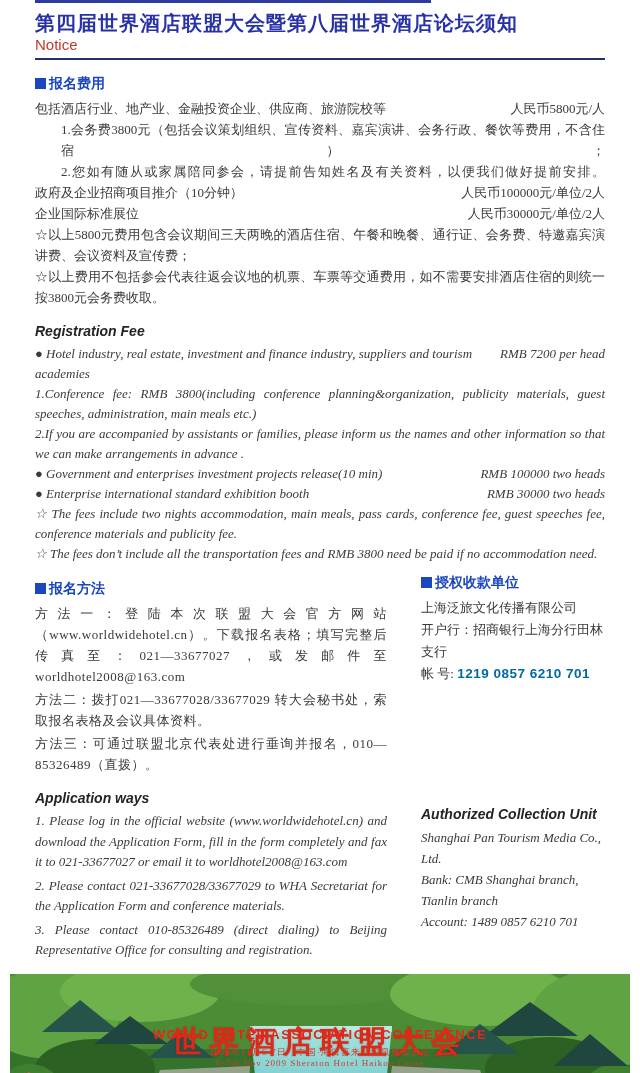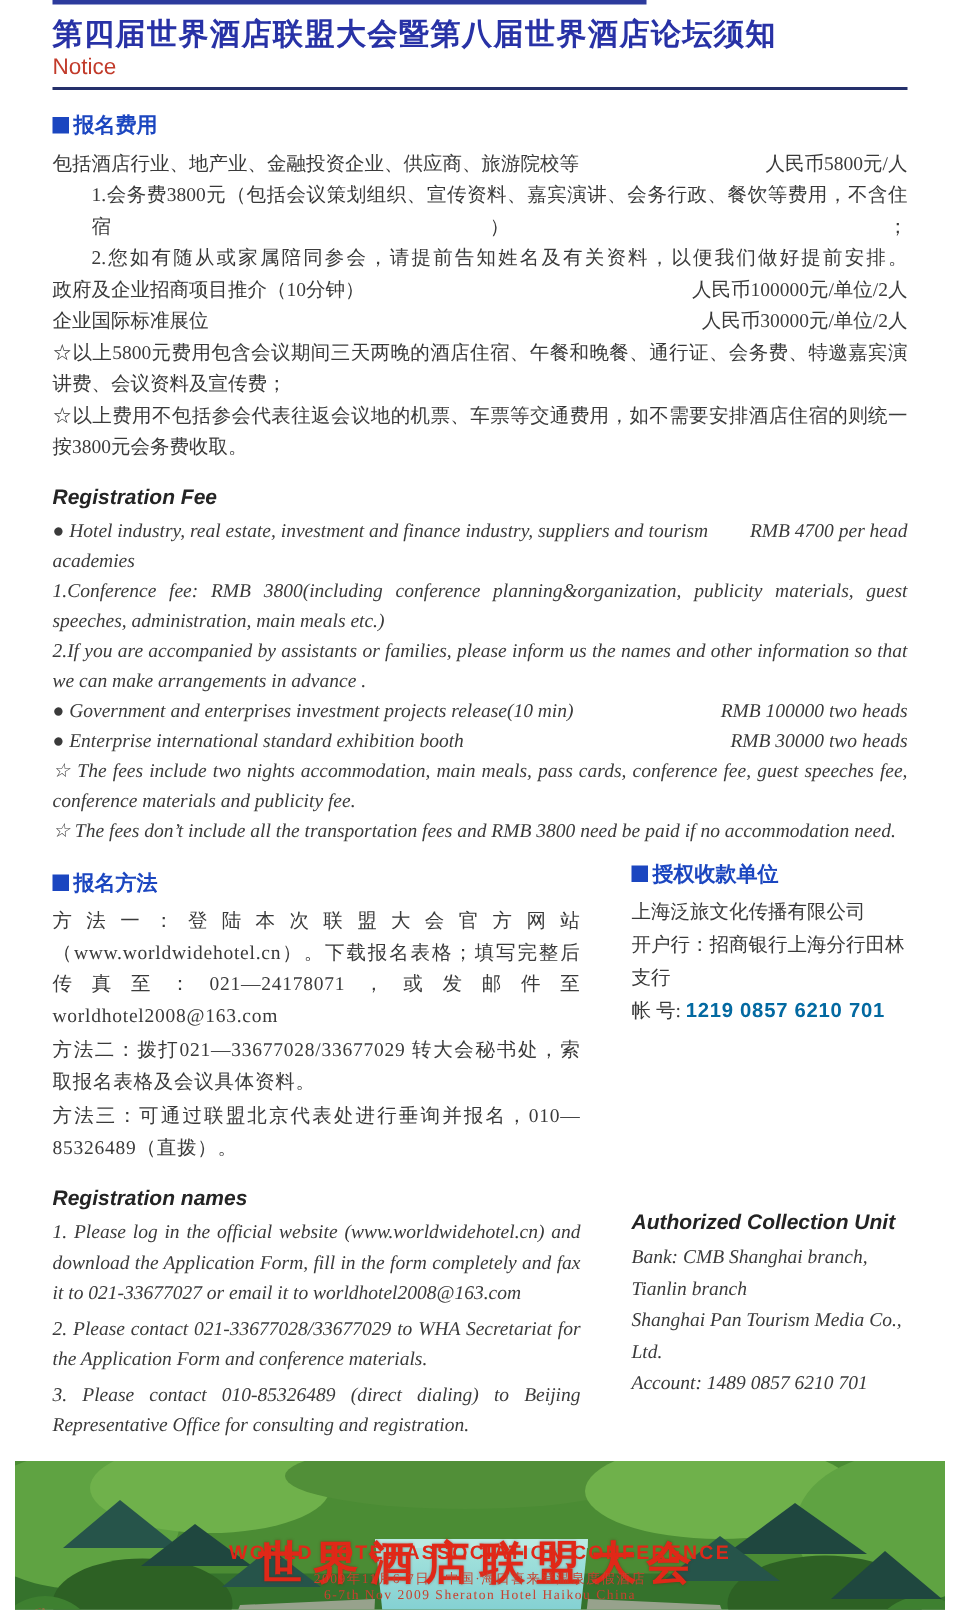--- a/index.html
+++ b/index.html
@@ -86,70 +86,70 @@
   <div class="feerow">
     <span class="lbl">企业国际标准展位</span>
     <span class="price">人民币30000元/单位/2人</span>
   </div>
   <div class="cn-note">☆以上5800元费用包含会议期间三天两晚的酒店住宿、午餐和晚餐、通行证、会务费、特邀嘉宾演讲费、会议资料及宣传费；</div>
   <div class="cn-note">☆以上费用不包括参会代表往返会议地的机票、车票等交通费用，如不需要安排酒店住宿的则统一按3800元会务费收取。</div>
 
   <div class="en-head">Registration Fee</div>
   <div class="en-feerow">
     <span>● Hotel industry, real estate, investment and finance industry, suppliers and tourism academies</span>
-    <span class="price">RMB 4700 per head</span>
+    <span class="price">RMB 7200 per head</span>
   </div>
   <div class="en-para">1.Conference fee: RMB 3800(including conference planning&amp;organization, publicity materials, guest speeches, administration, main meals etc.)</div>
   <div class="en-para">2.If you are accompanied by assistants or families, please inform us the names and other information so that we can make arrangements in advance .</div>
   <div class="en-feerow">
     <span>● Government and enterprises investment projects release(10 min)</span>
     <span class="price">RMB 100000 two heads</span>
   </div>
   <div class="en-feerow">
     <span>● Enterprise international standard exhibition booth</span>
     <span class="price">RMB 30000 two heads</span>
   </div>
   <div class="en-para">☆ The fees include two nights accommodation, main meals, pass cards, conference fee, guest speeches fee, conference materials and publicity fee.</div>
   <div class="en-para">☆ The fees don’t include all the transportation fees and RMB 3800 need be paid if no accommodation need.</div>
 
   <div class="cols">
     <div>
       <div class="sec-head" style="margin-top:6px;">
         <span class="sq"></span>
         <span>报名方法</span>
       </div>
-      <div class="m">方法一：登陆本次联盟大会官方网站（www.worldwidehotel.cn）。下载报名表格；填写完整后传真至：021—24178071，或发邮件至worldhotel2008@163.com</div>
+      <div class="m">方法一：登陆本次联盟大会官方网站（www.worldwidehotel.cn）。下载报名表格；填写完整后传真至：021—33677027，或发邮件至worldhotel2008@163.com</div>
       <div class="m">方法二：拨打021—33677028/33677029 转大会秘书处，索取报名表格及会议具体资料。</div>
       <div class="m">方法三：可通过联盟北京代表处进行垂询并报名，010—85326489（直拨）。</div>
     </div>
     <div>
       <div class="sec-head" style="margin-top:0;">
         <span class="sq"></span>
         <span>授权收款单位</span>
       </div>
       <div class="col-cn-line">上海泛旅文化传播有限公司</div>
       <div class="col-cn-line">开户行：招商银行上海分行田林支行</div>
       <div class="acct-line">
         <span>帐 号:</span>
         <span class="acct-num">1219 0857 6210 701</span>
       </div>
     </div>
   </div>
 
   <div class="cols" style="margin-top:12px;">
     <div>
-      <div class="en-head" style="margin-top:0;">Registration names</div>
+      <div class="en-head" style="margin-top:0;">Application ways</div>
       <div class="en-m">1. Please log in the official website (www.worldwidehotel.cn) and download the Application Form, fill in the form completely and fax it to 021-33677027 or email it to worldhotel2008@163.com</div>
       <div class="en-m">2. Please contact 021-33677028/33677029 to WHA Secretariat for the Application Form and conference materials.</div>
       <div class="en-m">3. Please contact 010-85326489 (direct dialing) to Beijing Representative Office for consulting and registration.</div>
     </div>
     <div>
       <div class="en-head" style="margin-top:16px;">Authorized Collection Unit</div>
+      <div class="en-col-line">Shanghai Pan Tourism Media Co., Ltd.</div>
       <div class="en-col-line">Bank: CMB Shanghai branch, Tianlin branch</div>
-      <div class="en-col-line">Shanghai Pan Tourism Media Co., Ltd.</div>
       <div class="en-col-line">Account: 1489 0857 6210 701</div>
     </div>
   </div>
 
 </div>
 
 <div class="photo">
   <svg viewBox="0 0 620 225" width="620" height="225">
     <defs>
       <linearGradient id="poolg" x1="0" y1="0" x2="0" y2="1">

